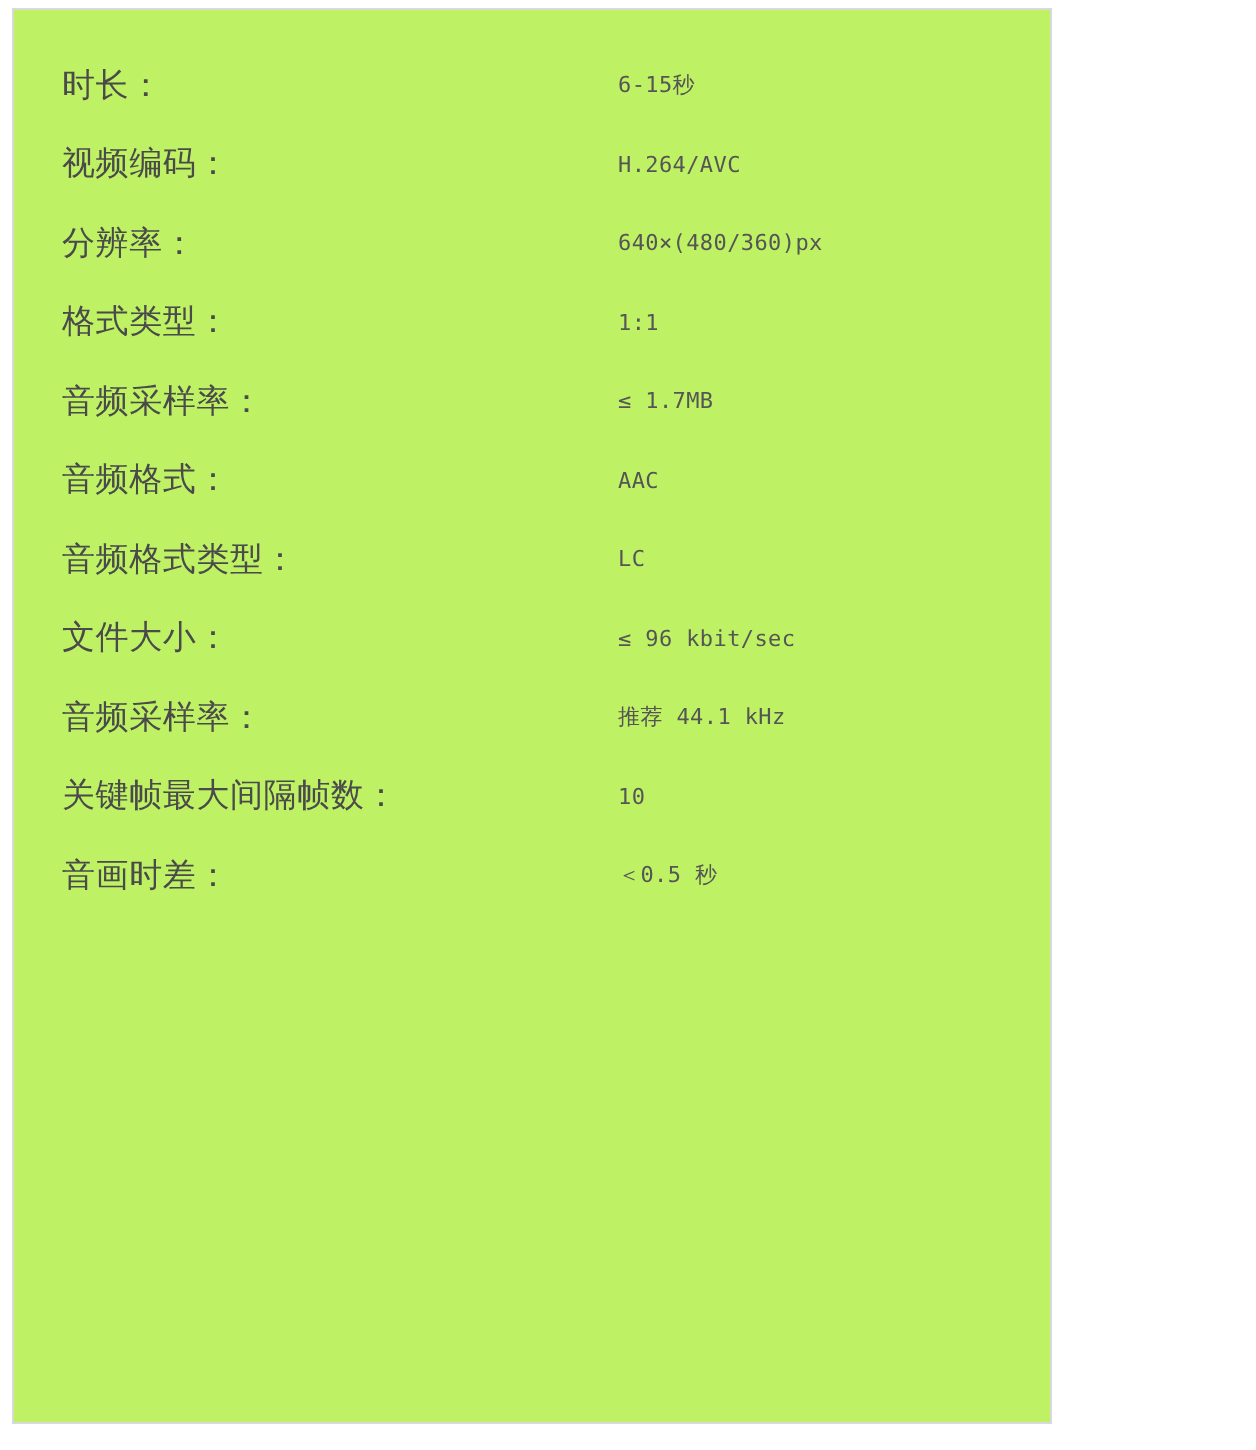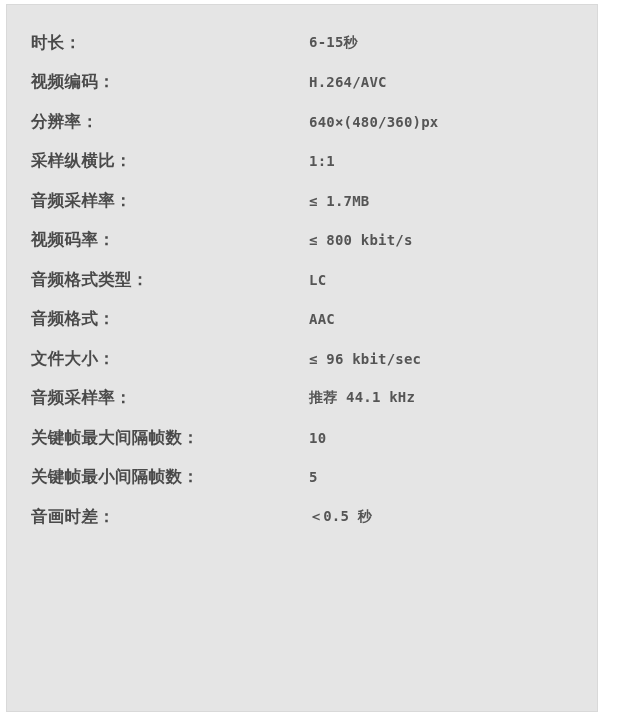--- a/index.html
+++ b/index.html
@@ -10,27 +10,26 @@
   body {
     width: 628px;
     height: 725px;
     font-family: "Liberation Sans", sans-serif;
     color: #3a3a3a;
   }
   .spec-panel {
     position: absolute;
     left: 6px;
     top: 4px;
-    width: 592px;
+    width: 520px;
     height: 708px;
-    background: #e5e5e5;
+    background: #bef264;
     border: 1px solid #d9d9d9;
     box-sizing: border-box;
     overflow: hidden;
-    font-weight: bold;
   }
   .spec-table {
     width: 100%;
     border-collapse: collapse;
     margin-top: 18px;
   }
   .spec-table tr {
     height: 39.5px;
   }
   .spec-table td {
@@ -42,21 +41,21 @@
     width: 278px;
     padding-left: 24px;
     font-family: "DejaVu Sans", "Liberation Sans", sans-serif;
     font-size: 16.5px;
     color: #4a4a4a;
     white-space: nowrap;
     letter-spacing: 0.3px;
   }
   td.spec-value {
     font-family: "DejaVu Sans Mono", "Liberation Mono", monospace;
-    font-size: 14px;
+    font-size: 11px;
     color: #555555;
     white-space: nowrap;
     letter-spacing: 0.2px;
   }
   .latin-label {
     font-family: "DejaVu Sans Mono", "Liberation Mono", monospace;
     font-size: 15.5px;
     color: #555555;
   }
 </style>
@@ -72,54 +71,46 @@
       </tr>
       <tr>
         <td class="spec-label">视频编码：</td>
         <td class="spec-value">H.264/AVC</td>
       </tr>
       <tr>
         <td class="spec-label">分辨率：</td>
         <td class="spec-value">640×(480/360)px</td>
       </tr>
       <tr>
-        <td class="spec-label">采样纵横比：</td>
+        <td class="spec-label">格式类型：</td>
         <td class="spec-value">1:1</td>
       </tr>
       <tr>
         <td class="spec-label">音频采样率：</td>
         <td class="spec-value">≤ 1.7MB</td>
       </tr>
       <tr>
-        <td class="spec-label">视频码率：</td>
-        <td class="spec-value">≤ 800 kbit/s</td>
+        <td class="spec-label">音频格式：</td>
+        <td class="spec-value">AAC</td>
       </tr>
       <tr>
         <td class="spec-label">音频格式类型：</td>
         <td class="spec-value">LC</td>
-      </tr>
-      <tr>
-        <td class="spec-label">音频格式：</td>
-        <td class="spec-value">AAC</td>
       </tr>
       <tr>
         <td class="spec-label">文件大小：</td>
         <td class="spec-value">≤ 96 kbit/sec</td>
       </tr>
       <tr>
         <td class="spec-label">音频采样率：</td>
         <td class="spec-value">推荐 44.1 kHz</td>
       </tr>
       <tr>
         <td class="spec-label">关键帧最大间隔帧数：</td>
         <td class="spec-value">10</td>
       </tr>
       <tr>
-        <td class="spec-label">关键帧最小间隔帧数：</td>
-        <td class="spec-value">5</td>
-      </tr>
-      <tr>
         <td class="spec-label">音画时差：</td>
         <td class="spec-value">＜0.5 秒</td>
       </tr>
     </tbody>
   </table>
 </div>
 
 </body></html>

